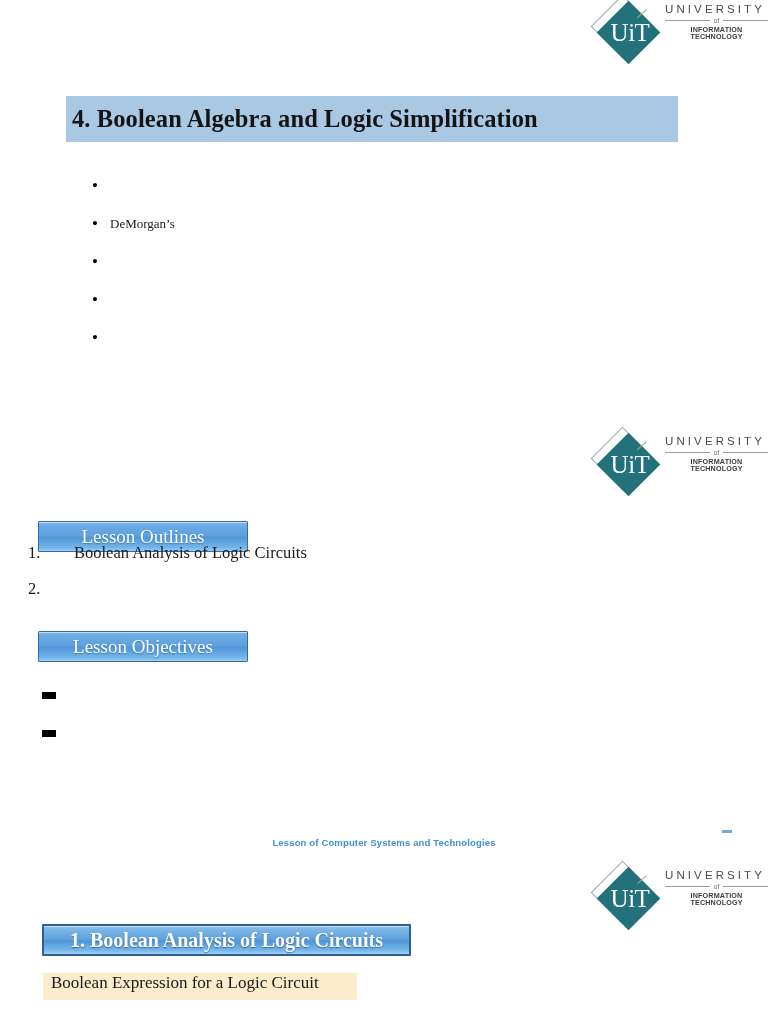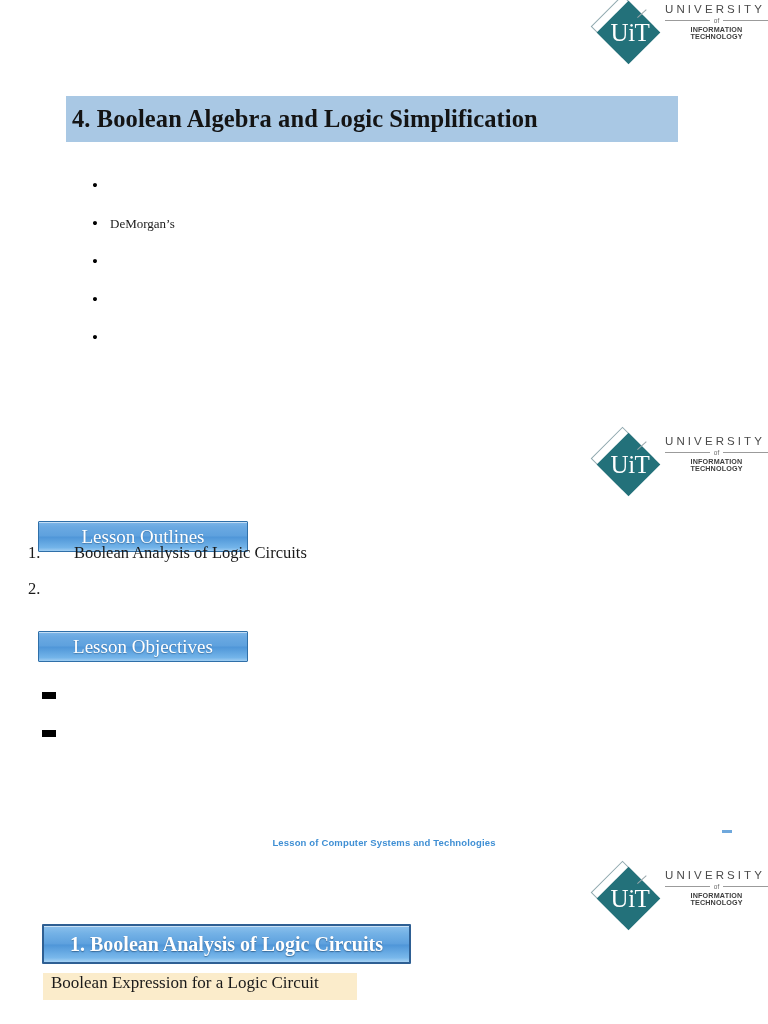--- a/index.html
+++ b/index.html
@@ -204,21 +204,21 @@
   }
   #banner-objectives .banner-text {
     font-size: 19px;
     text-shadow: 0 1px 1px rgba(40,80,120,0.5);
   }
 
   #banner-section1 {
     left: 42px;
     top: 924px;
     width: 369px;
-    height: 40px;
+    height: 32px;
     border: 2px solid #2e5f93;
     background: linear-gradient(to bottom,
         #8cc0ec 0%,
         #74b2e6 20%,
         #5ea1de 49%,
         #4f96d8 53%,
         #79b8eb 88%,
         #a6d2f4 100%);
   }
   #banner-section1 .banner-text {

